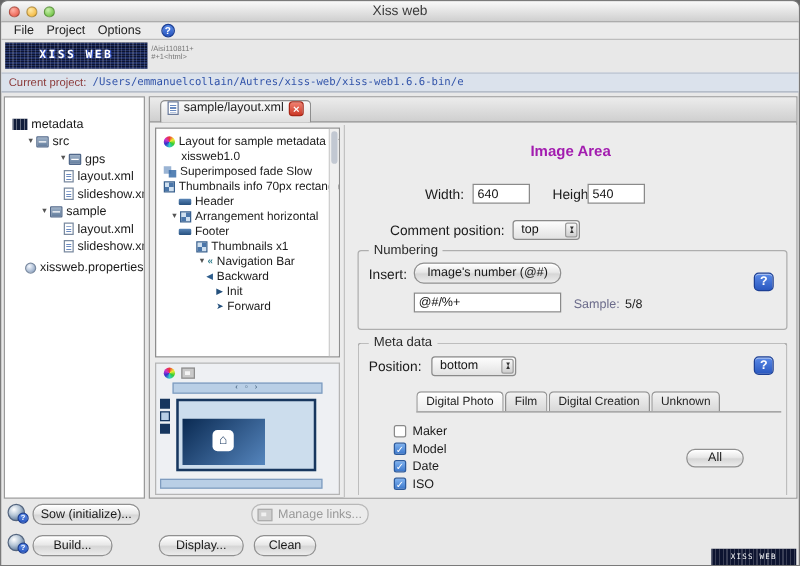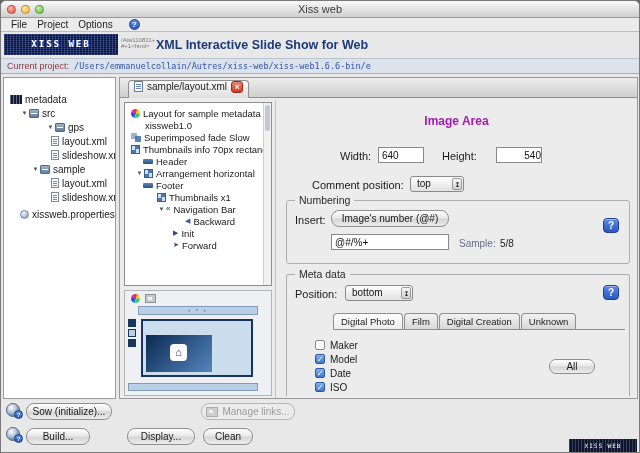--- a/index.html
+++ b/index.html
@@ -195,21 +195,20 @@
   <div class="menubar">
     <span class="menu-item">File</span>
     <span class="menu-item">Project</span>
     <span class="menu-item">Options</span>
     <span class="help-circle">?</span>
   </div>
 
   <div class="appheader">
     <div class="logo">XISS WEB</div>
     <div class="logo-caption">/Aisi110811+#+1&lt;html&gt;</div>
-    <div class="app-title">XML Interactive Slide Show for Web</div>
   </div>
 
   <div class="projectbar">
     <span class="pb-label">Current project:</span>
     <span class="pb-path">/Users/emmanuelcollain/Autres/xiss-web/xiss-web1.6.6-bin/e</span>
   </div>
 
   <div class="filetree">
     <div class="trow" style="padding-left:6px">
       <span class="ic xissmini"></span>
@@ -292,21 +291,21 @@
       </div>
       <div class="lrow" style="padding-left:32px">
         <span class="lic grid"></span>
         <span>Thumbnails x1</span>
       </div>
       <div class="lrow" style="padding-left:32px">
         <span class="exp down"></span>
         <span class="licg chev"></span>
         <span>Navigation Bar</span>
       </div>
-      <div class="lrow" style="padding-left:60px">
+      <div class="lrow" style="padding-left:40px">
         <span class="licg back"></span>
         <span>Backward</span>
       </div>
       <div class="lrow" style="padding-left:48px">
         <span class="licg init"></span>
         <span>Init</span>
       </div>
       <div class="lrow" style="padding-left:48px">
         <span class="licg fwd"></span>
         <span>Forward</span>
@@ -330,21 +329,21 @@
       </div>
       <div class="pv-bottombar"></div>
     </div>
 
     <div class="form">
       <div class="form-title">Image Area</div>
 
       <span class="flabel" style="left:64px;top:50px">Width:</span>
       <input class="tfield" style="left: 102px; top: 47px; width: 46px;" value="640">
       <span class="flabel" style="left:166px;top:50px">Height:</span>
-      <input class="tfield" style="left: 220px; top: 47px; width: 46px; text-align: right;" value="540">
+      <input class="tfield" style="left: 194px; top: 47px; width: 46px;" value="540">
 
       <span class="flabel" style="left:36px;top:79px">Comment position:</span>
       <div class="dropdown" style="left:134px;top:76px;width:54px">
         <span>top</span>
         <span class="stepper"></span>
       </div>
 
       <div class="group" style="left:10px;top:100px;width:344px;height:64px">
         <span class="legend">Numbering</span>
         <span class="flabel" style="left:8px;top:13px">Insert:</span>

